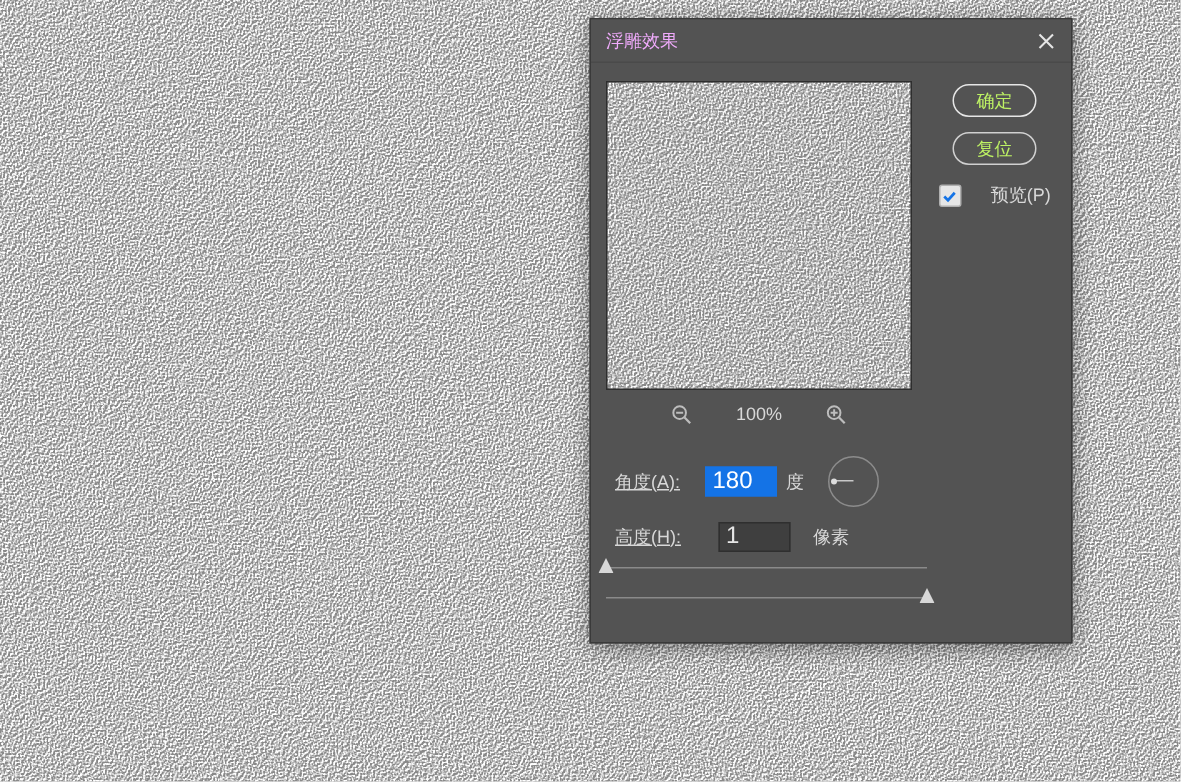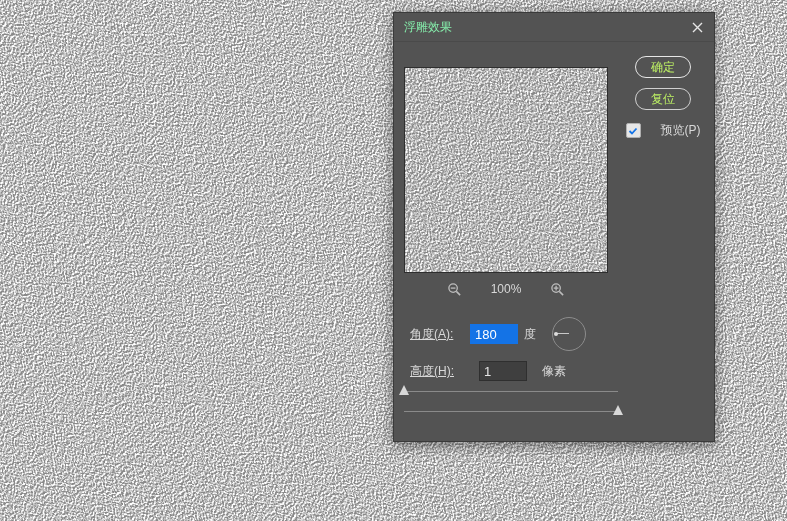--- a/index.html
+++ b/index.html
@@ -35,35 +35,35 @@
     height: 28px;
     background: #535353;
     display: flex;
     align-items: center;
     padding: 0 8px 0 10px;
     border-bottom: 1px solid #4a4a4a;
   }
   .titlebar .title {
     flex: 1;
     font-size: 12px;
-    color: #86efac;
+    color: #f0abfc;
   }
   .close-btn {
     width: 18px; height: 18px;
     display: flex; align-items: center; justify-content: center;
     color: #e6e6e6;
     cursor: pointer;
   }
   .close-btn svg { width: 11px; height: 11px; }
 
   .body {
     display: flex;
     padding: 12px 12px 16px 10px;
   }
-  .left-col { flex: 1; margin-top: 13px; }
+  .left-col { flex: 1; }
   .right-col {
     width: 78px;
     display: flex;
     flex-direction: column;
     align-items: center;
     gap: 10px;
     padding-top: 2px;
   }
 
   .preview-box {
@@ -100,21 +100,21 @@
     margin: 6px 0 4px 6px;
     color: #d8d8d8;
   }
   .param-label { width: 54px; text-align: left; text-decoration: underline; }
   .num-input {
     width: 38px;
     height: 18px;
     background: #3f3f3f;
     border: 1px solid #2f2f2f;
     color: #e6e6e6;
-    font-size: 13px;
+    font-size: 16px;
     padding: 0 4px;
   }
   .num-input.sel {
     background: #1473e6;
     border-color: #1473e6;
     color: #fff;
   }
   .unit { color: #d8d8d8; }
 
   .angle-dial {

